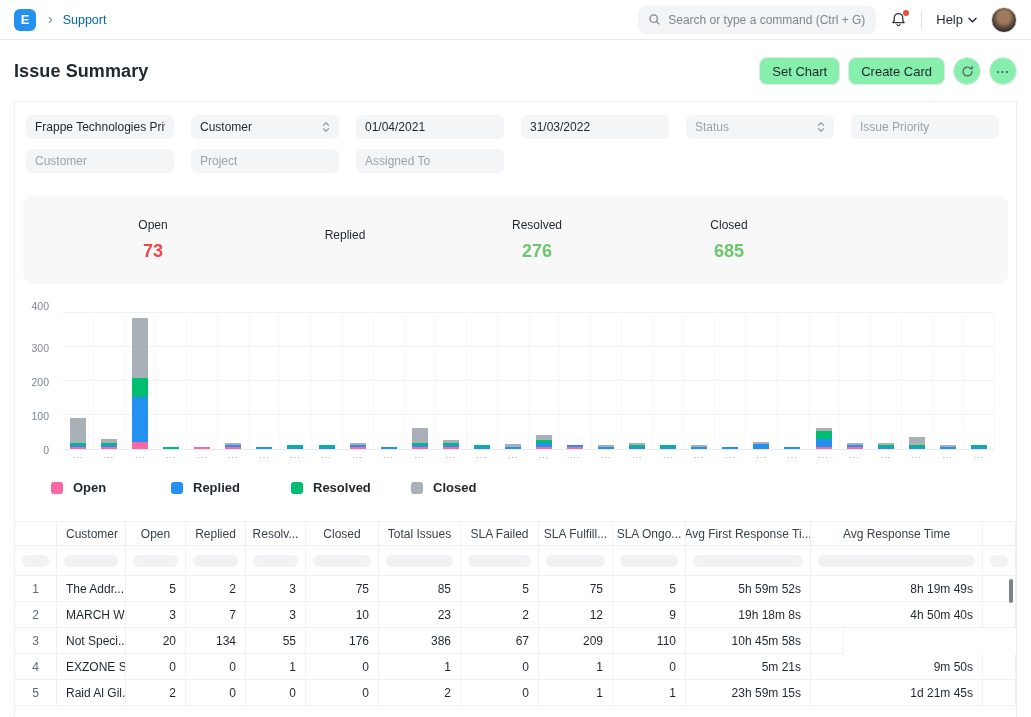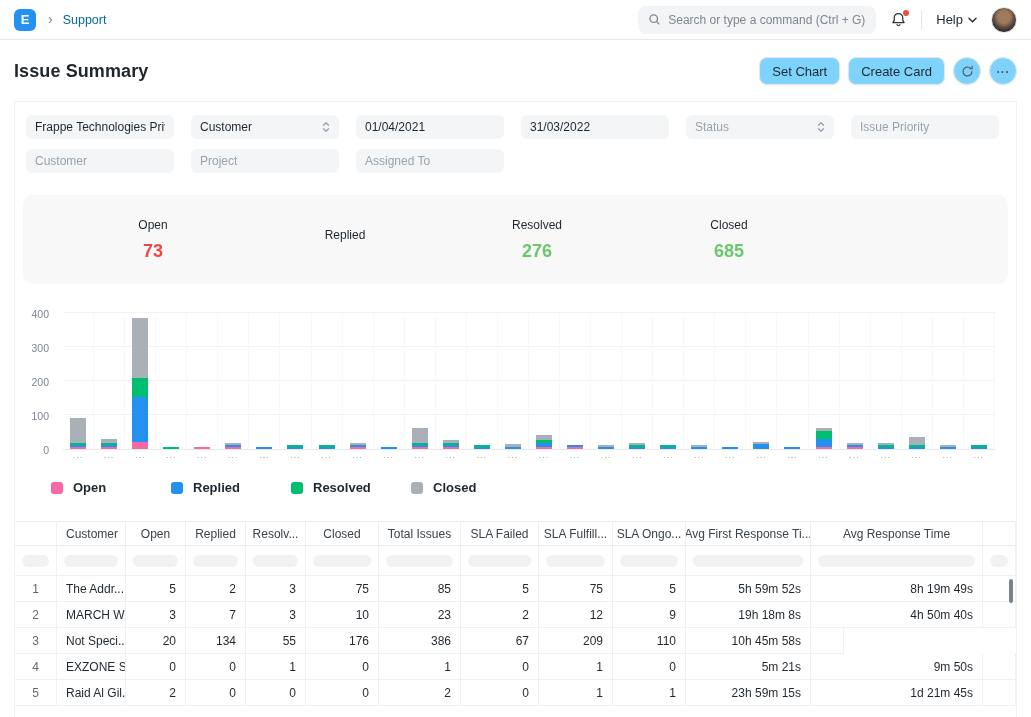--- a/index.html
+++ b/index.html
@@ -25,21 +25,21 @@
   .nav-divider { width:1px; height:18px; background:#e2e6e9; }
   .help { display:flex; align-items:center; gap:5px; font-size:13px; cursor:pointer; }
   .avatar { width:26px; height:26px; border-radius:50%;
     background:radial-gradient(circle at 50% 38%, #a07a5e 0 32%, #5d4a3d 55%, #23252e 80%);
     border:1px solid #e2e6e9; }
 
   
   .page-head { display:flex; align-items:center; padding:17px 14px 16px 14px; }
   .page-title { font-size:18px; font-weight:bold; letter-spacing:.1px; }
   .head-actions { margin-left:auto; display:flex; align-items:center; gap:8px; }
-  .btn { height:28px; background:#7dd3fc; border:1px solid #e3e7ea; border-radius:8px;
+  .btn { height:28px; background:#86efac; border:1px solid #e3e7ea; border-radius:8px;
     box-shadow:0 1px 2px rgba(25,39,52,.05); font-size:13px; color:#1f272e;
     padding:0 12px; display:flex; align-items:center; cursor:pointer; font-family:inherit; }
   .btn-icon { width:28px; padding:0; justify-content:center; border-radius:9px; color:#525b63; }
 
   
   .container { margin:0 14px; border:1px solid #eef1f3; border-bottom:none; height:640px; }
 
   
   .filters { padding:13px 11px 12px 11px; display:grid;
     grid-template-columns:repeat(6,148px); column-gap:17px; row-gap:10px; }
@@ -201,21 +201,21 @@
         <div class="sum-value" style="color: rgb(107, 199, 107);">685</div>
       </div>
     </div>
 
   <div class="chart-area">
     <div class="y-labels" id="ylabels">
         <div class="y-label" style="bottom: 0px;">0</div>
         <div class="y-label" style="bottom: 34px;">100</div>
         <div class="y-label" style="bottom: 68px;">200</div>
         <div class="y-label" style="bottom: 102px;">300</div>
-        <div class="y-label" style="bottom: 136px;">400</div>
+        <div class="y-label" style="bottom: 144px;">400</div>
       </div>
     <div class="plot" id="plot">
         <div class="gridline" style="bottom: 34px;"></div>
         <div class="gridline" style="bottom: 68px;"></div>
         <div class="gridline" style="bottom: 102px;"></div>
         <div class="gridline" style="bottom: 136px;"></div>
         <div class="slot">
           <div class="bar">
             <div class="seg" style="height: 2px; background: rgb(247, 104, 164);"></div>
             <div class="seg" style="height: 2px; background: rgb(36, 144, 239);"></div>

